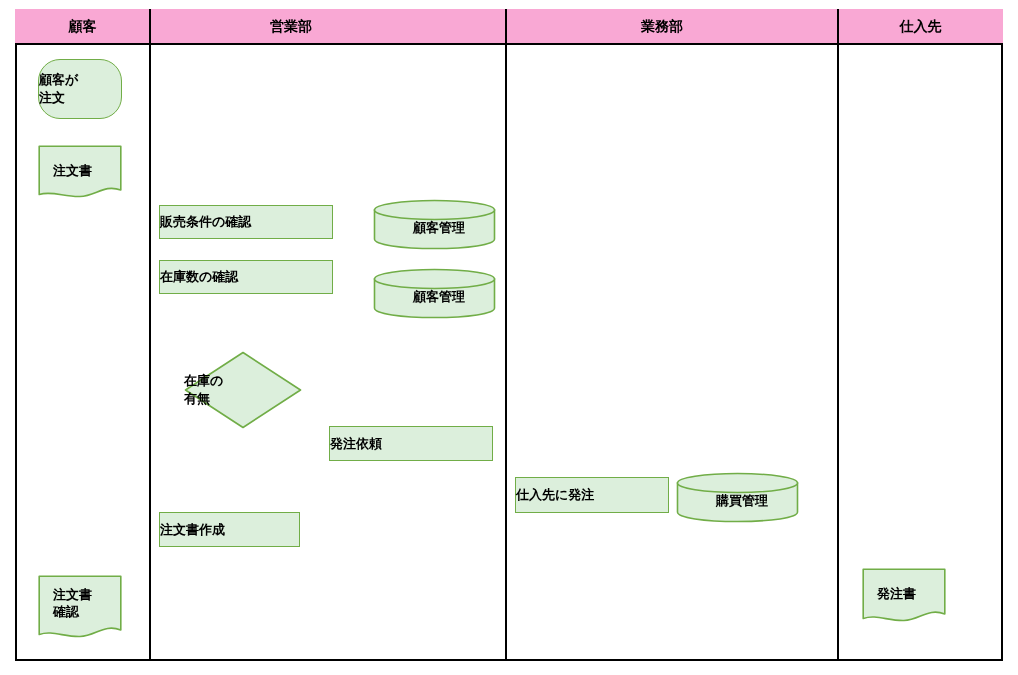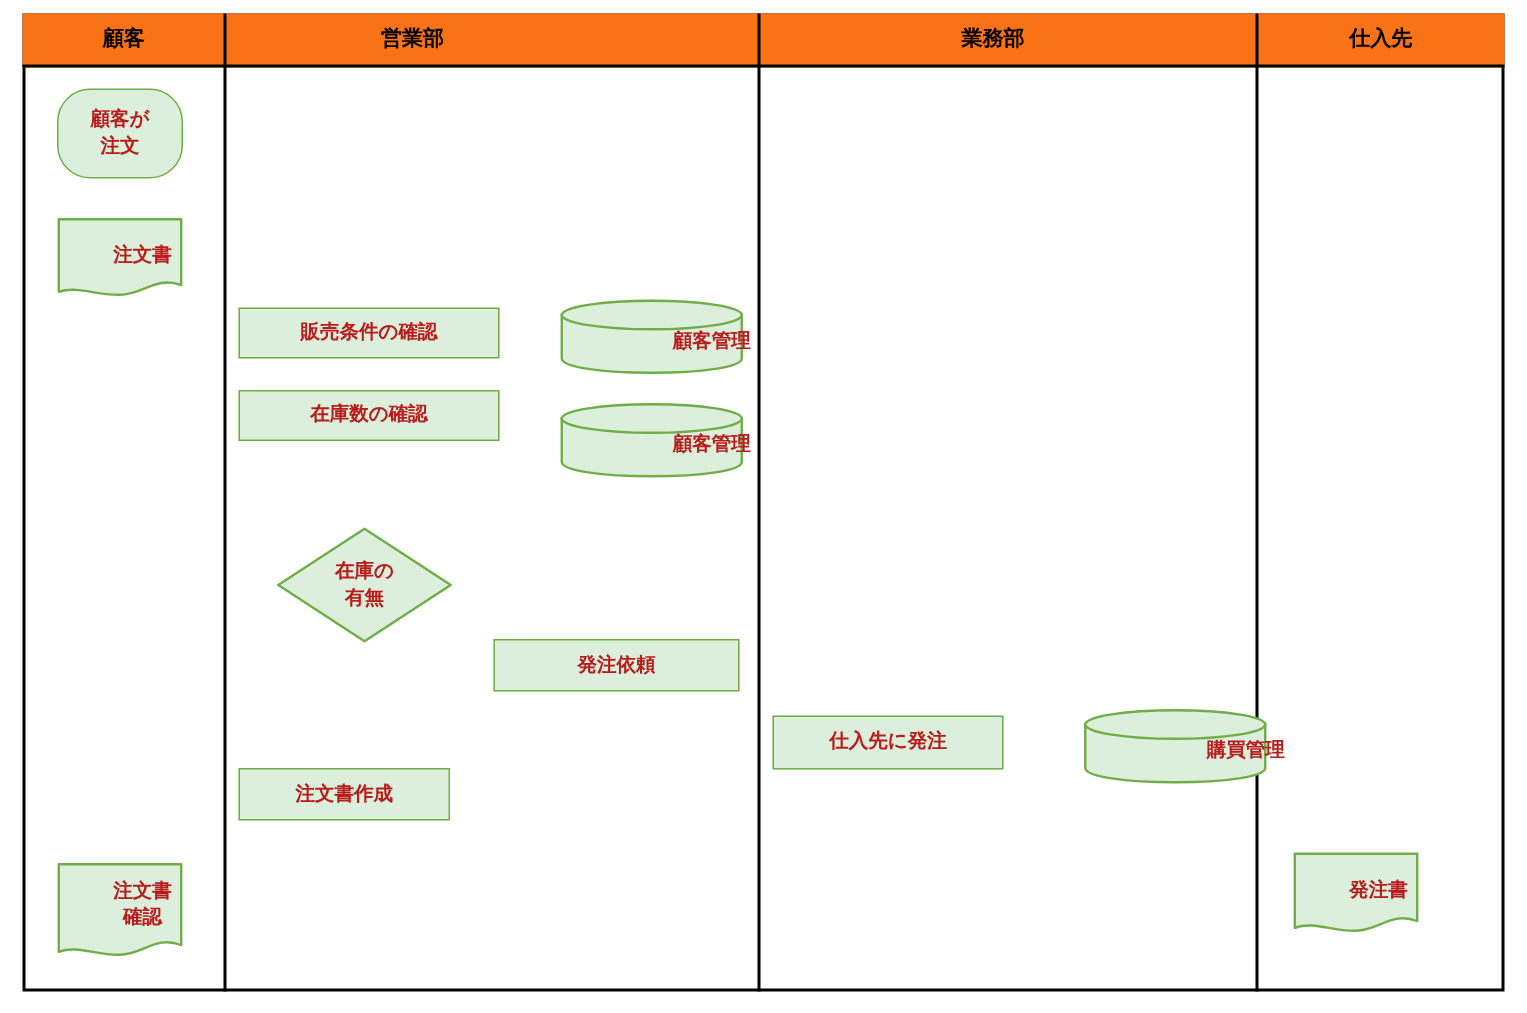--- a/index.html
+++ b/index.html
@@ -25,21 +25,21 @@
     height: 652px;
     border: 2px solid #000000;
     box-sizing: border-box;
   }
   .header-row {
     position: absolute;
     left: 15px;
     top: 9px;
     width: 988px;
     height: 36px;
-    background: #f97316;
+    background: #f9a8d4;
     border-bottom: 2px solid #000000;
     box-sizing: border-box;
   }
   .lane-header {
     position: absolute;
     top: 0;
     height: 34px;
     line-height: 34px;
     text-align: center;
     font-size: 14px;
@@ -57,24 +57,23 @@
 
   
   .shape {
     position: absolute;
     box-sizing: border-box;
   }
   .shape-label {
     position: absolute;
     left: 0;
     width: 100%;
-    text-align: center;
     font-size: 13px;
     font-weight: bold;
-    color: #b91c1c;
+    color: #000000;
     line-height: 1.35;
     pointer-events: none;
   }
 
   
   .rect {
     background: #dcefdc;
     border: 1.5px solid #71ad47;
   }
   .rect .shape-label {
@@ -129,21 +128,21 @@
 </style>
 </head>
 <body>
 
 <div id="canvas">
 
   <div class="frame"></div>
 
   <div class="header-row">
     <div class="lane-header" style="left:0px;width:135px;">顧客</div>
-    <div class="lane-header" style="left:119px;width:282px;">営業部</div>
+    <div class="lane-header" style="left:135px;width:282px;">営業部</div>
     <div class="lane-header" style="left:491px;width:312px;">業務部</div>
     <div class="lane-header" style="left:823px;width:165px;">仕入先</div>
   </div>
 
   <div class="lane-divider" style="left:149px;"></div>
   <div class="lane-divider" style="left:505px;"></div>
   <div class="lane-divider" style="left:837px;"></div>
 
   <div class="shape terminator" style="left:38px;top:59px;width:84px;height:60px;">
     <div class="shape-label">
@@ -210,21 +209,21 @@
       <path d="M1.5 11 V40 C1.5 45.8 28.2 49.5 61.5 49.5 C94.8 49.5 121.5 45.8 121.5 40 V11 Z" fill="#dcefdc" stroke="#71ad47" stroke-width="1.6"></path>
       <ellipse cx="61.5" cy="11" rx="60" ry="9.5" fill="#dcefdc" stroke="#71ad47" stroke-width="1.6"></ellipse>
     </svg>
     <div class="shape-label">顧客管理</div>
   </div>
 
   <div class="shape rect" style="left:515px;top:477px;width:154px;height:36px;">
     <div class="shape-label">仕入先に発注</div>
   </div>
 
-  <div class="shape cyl-wrap" style="left:722px;top:472px;width:137px;height:51px;">
+  <div class="shape cyl-wrap" style="left:676px;top:472px;width:137px;height:51px;">
     <svg class="cyl-svg" width="123" height="51" viewBox="0 0 123 51">
       <path d="M1.5 11 V40 C1.5 45.8 28.2 49.5 61.5 49.5 C94.8 49.5 121.5 45.8 121.5 40 V11 Z" fill="#dcefdc" stroke="#71ad47" stroke-width="1.6"></path>
       <ellipse cx="61.5" cy="11" rx="60" ry="9.5" fill="#dcefdc" stroke="#71ad47" stroke-width="1.6"></ellipse>
     </svg>
     <div class="shape-label">購買管理</div>
   </div>
 
   <div class="shape doc-wrap" style="left:862px;top:568px;width:84px;height:58px;">
     <svg class="doc-svg" width="84" height="58" viewBox="0 0 84 58">
       <path d="M1.2 1.2 H82.8 V46 C66 39.5 58 52 42 52.5 C26 53 14 46 1.2 50.5 Z" fill="#dcefdc" stroke="#71ad47" stroke-width="1.6" stroke-linejoin="round"></path>

